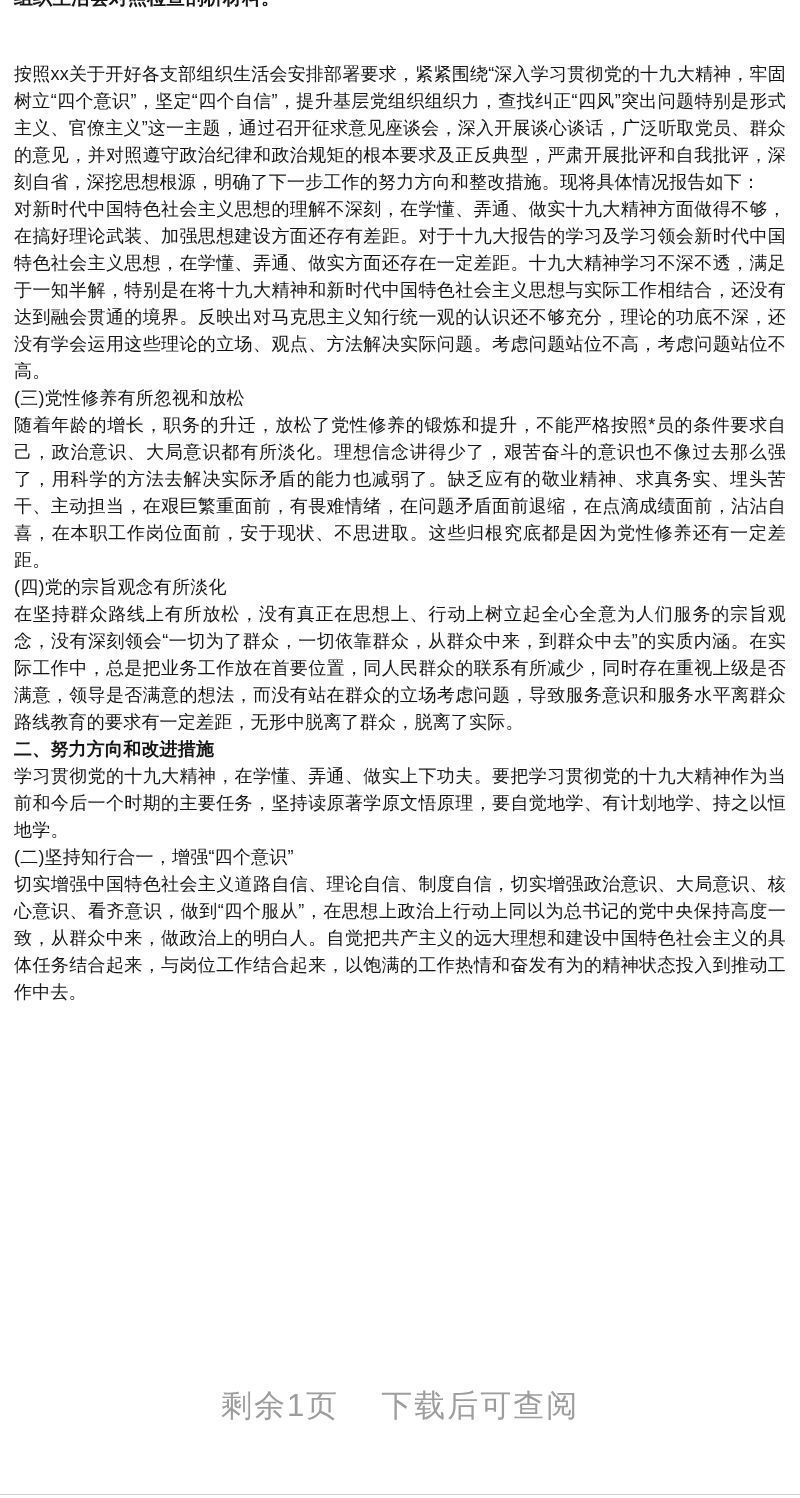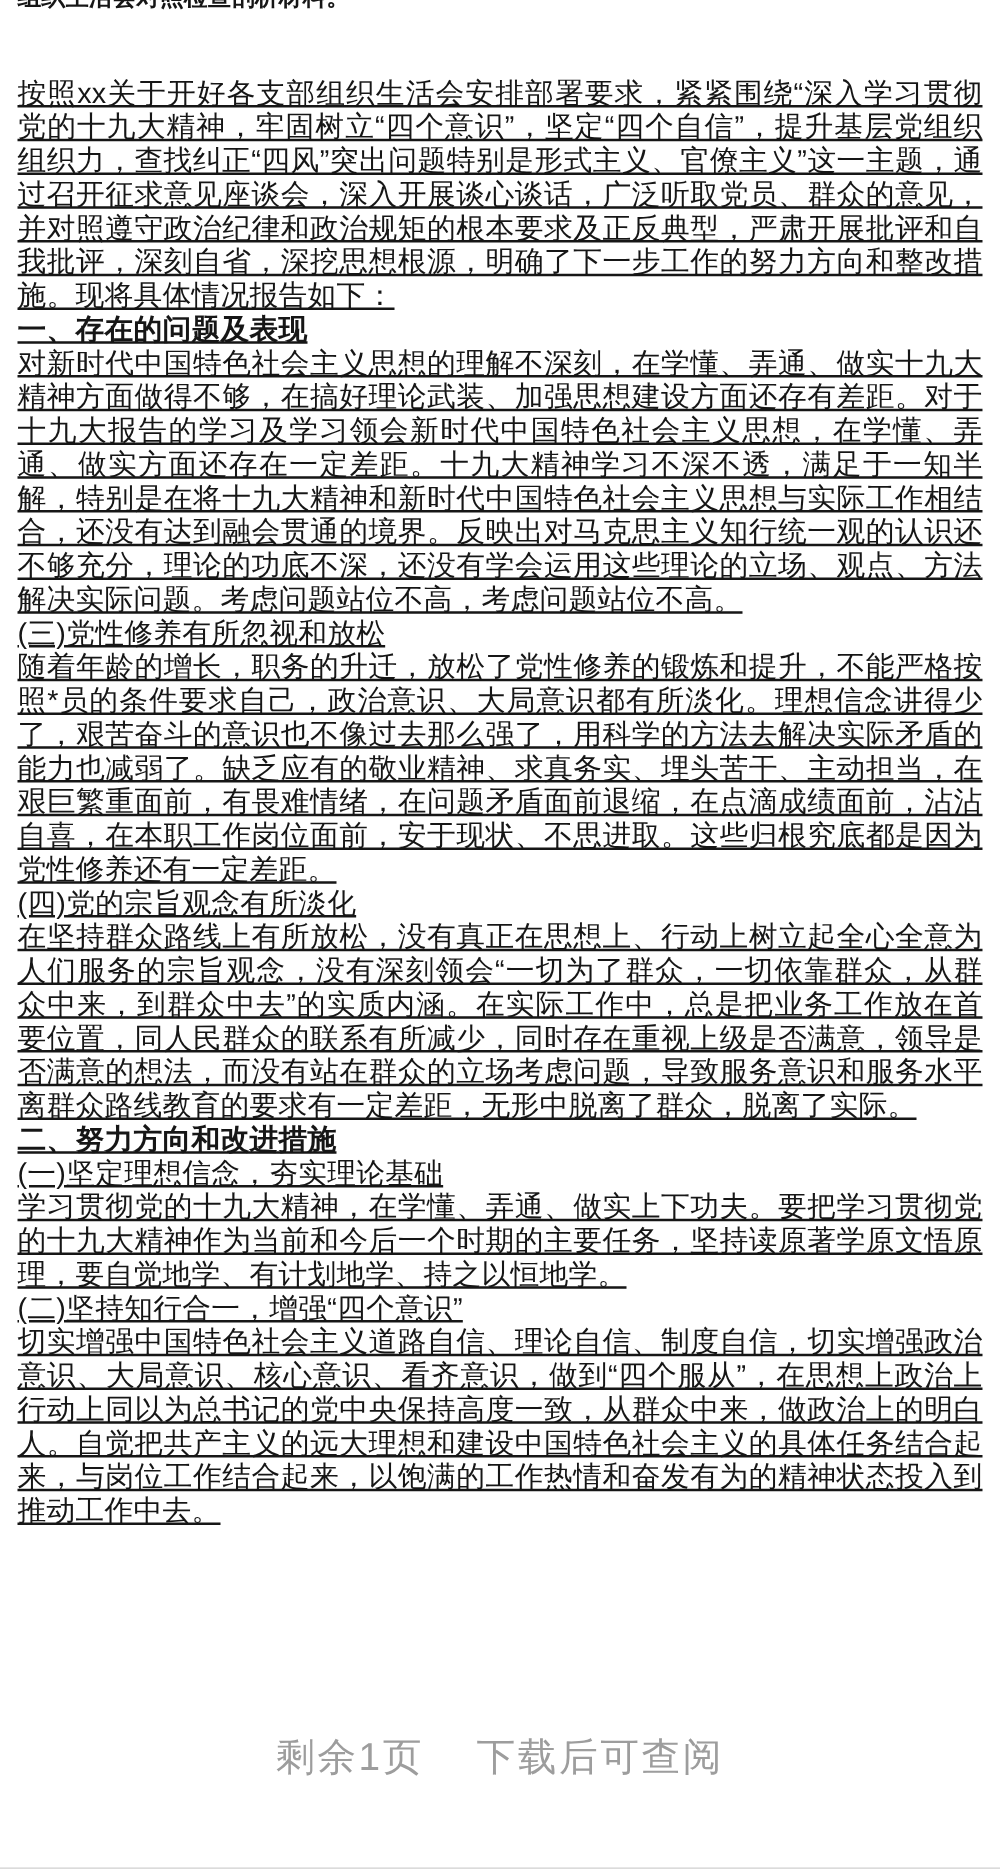--- a/index.html
+++ b/index.html
@@ -25,27 +25,26 @@
   .clip-top span {
     position: absolute;
     top: -15px;
     left: 14px;
     font-size: 19px;
     font-weight: bold;
     white-space: nowrap;
   }
   .content {
     padding: 48px 14px 0 14px;
-    font-size: 23px;
+    font-size: 18px;
     line-height: 27px;
     text-align: justify;
     height: 1290px;
     overflow: hidden;
     letter-spacing: 0.2px;
-    text-decoration: underline;
   }
   .content p {
     margin: 0;
     padding: 0;
   }
   .content p.heading {
     font-weight: bold;
   }
   .footer {
     position: absolute;
@@ -74,28 +73,26 @@
 <body>
 
 <div class="page">
 
   <div class="clip-top">
     <span>组织生活会对照检查剖析材料。</span>
   </div>
 
   <div class="content">
     <p class="body">按照xx关于开好各支部组织生活会安排部署要求，紧紧围绕“深入学习贯彻党的十九大精神，牢固树立“四个意识”，坚定“四个自信”，提升基层党组织组织力，查找纠正“四风”突出问题特别是形式主义、官僚主义”这一主题，通过召开征求意见座谈会，深入开展谈心谈话，广泛听取党员、群众的意见，并对照遵守政治纪律和政治规矩的根本要求及正反典型，严肃开展批评和自我批评，深刻自省，深挖思想根源，明确了下一步工作的努力方向和整改措施。现将具体情况报告如下：</p>
-    <p class="heading">一、存在的问题及表现</p>
     <p class="body">对新时代中国特色社会主义思想的理解不深刻，在学懂、弄通、做实十九大精神方面做得不够，在搞好理论武装、加强思想建设方面还存有差距。对于十九大报告的学习及学习领会新时代中国特色社会主义思想，在学懂、弄通、做实方面还存在一定差距。十九大精神学习不深不透，满足于一知半解，特别是在将十九大精神和新时代中国特色社会主义思想与实际工作相结合，还没有达到融会贯通的境界。反映出对马克思主义知行统一观的认识还不够充分，理论的功底不深，还没有学会运用这些理论的立场、观点、方法解决实际问题。考虑问题站位不高，考虑问题站位不高。</p>
     <p class="subheading">(三)党性修养有所忽视和放松</p>
     <p class="body">随着年龄的增长，职务的升迁，放松了党性修养的锻炼和提升，不能严格按照*员的条件要求自己，政治意识、大局意识都有所淡化。理想信念讲得少了，艰苦奋斗的意识也不像过去那么强了，用科学的方法去解决实际矛盾的能力也减弱了。缺乏应有的敬业精神、求真务实、埋头苦干、主动担当，在艰巨繁重面前，有畏难情绪，在问题矛盾面前退缩，在点滴成绩面前，沾沾自喜，在本职工作岗位面前，安于现状、不思进取。这些归根究底都是因为党性修养还有一定差距。</p>
     <p class="subheading">(四)党的宗旨观念有所淡化</p>
     <p class="body">在坚持群众路线上有所放松，没有真正在思想上、行动上树立起全心全意为人们服务的宗旨观念，没有深刻领会“一切为了群众，一切依靠群众，从群众中来，到群众中去”的实质内涵。在实际工作中，总是把业务工作放在首要位置，同人民群众的联系有所减少，同时存在重视上级是否满意，领导是否满意的想法，而没有站在群众的立场考虑问题，导致服务意识和服务水平离群众路线教育的要求有一定差距，无形中脱离了群众，脱离了实际。</p>
     <p class="heading">二、努力方向和改进措施</p>
-    <p class="subheading">(一)坚定理想信念，夯实理论基础</p>
     <p class="body">学习贯彻党的十九大精神，在学懂、弄通、做实上下功夫。要把学习贯彻党的十九大精神作为当前和今后一个时期的主要任务，坚持读原著学原文悟原理，要自觉地学、有计划地学、持之以恒地学。</p>
     <p class="subheading">(二)坚持知行合一，增强“四个意识”</p>
     <p class="body">切实增强中国特色社会主义道路自信、理论自信、制度自信，切实增强政治意识、大局意识、核心意识、看齐意识，做到“四个服从”，在思想上政治上行动上同以为总书记的党中央保持高度一致，从群众中来，做政治上的明白人。自觉把共产主义的远大理想和建设中国特色社会主义的具体任务结合起来，与岗位工作结合起来，以饱满的工作热情和奋发有为的精神状态投入到推动工作中去。</p>
   </div>
 
   <div class="footer">
     <span>剩余1页</span><span class="gap"></span><span>下载后可查阅</span>
   </div>
 
   <div class="bottom-line"></div>

